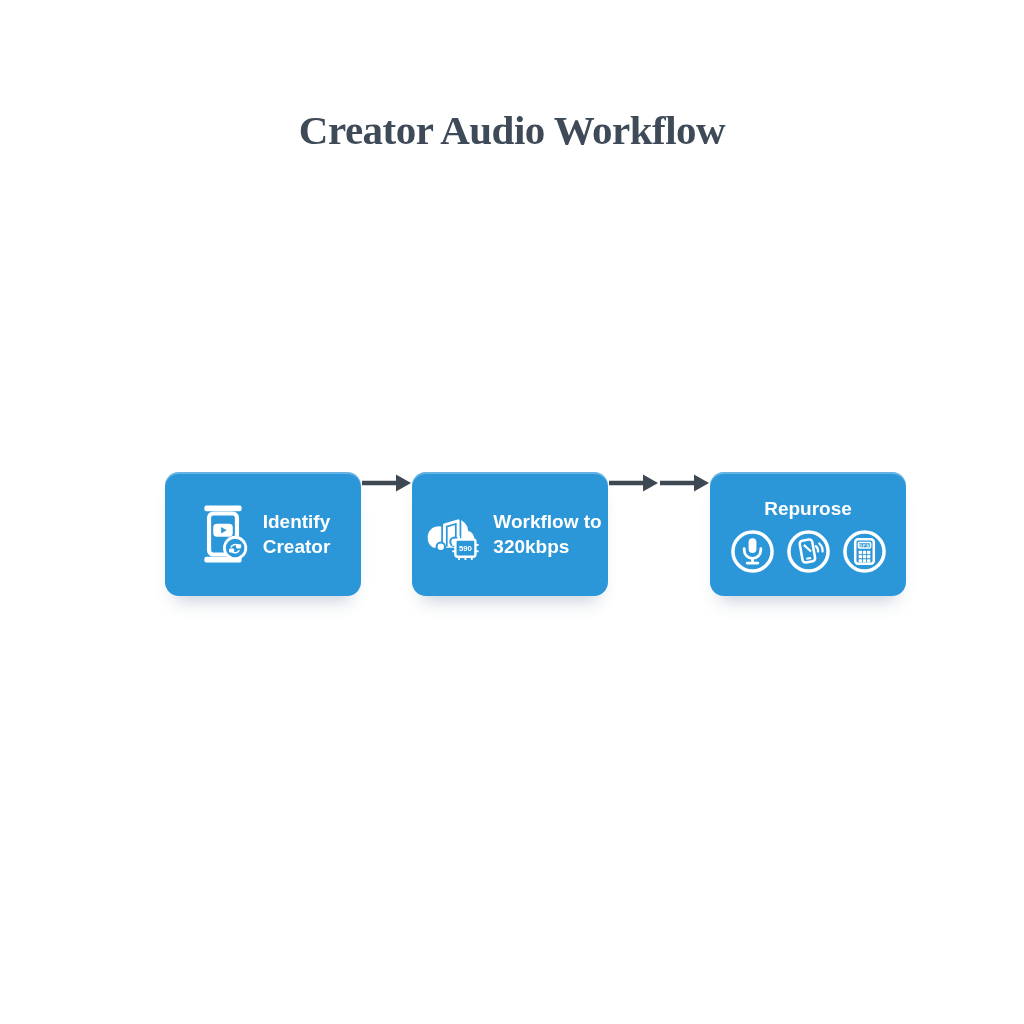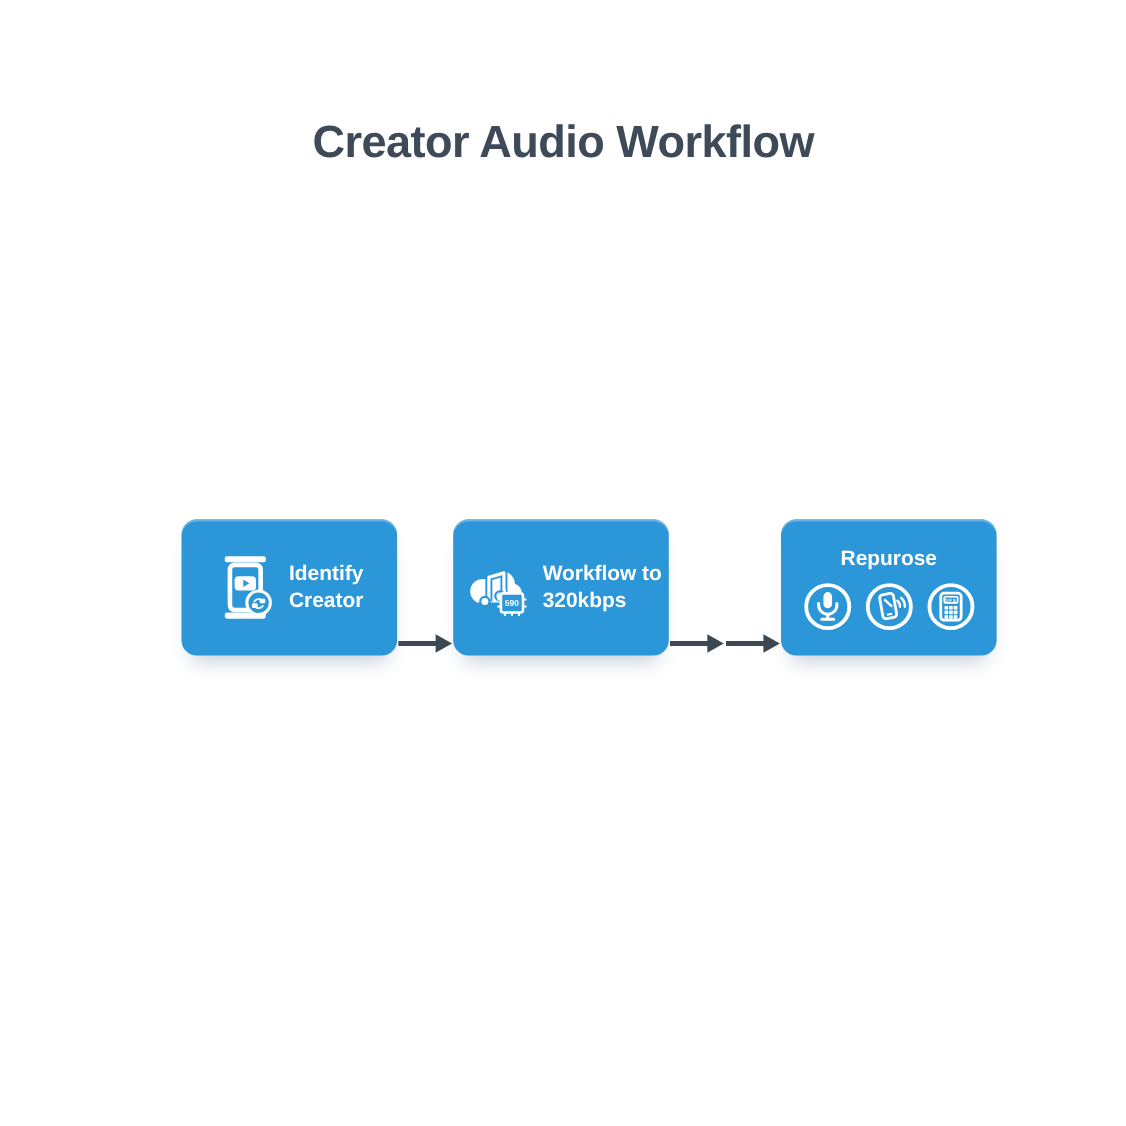--- a/index.html
+++ b/index.html
@@ -18,27 +18,28 @@
   }
   svg{display:block;font-family:"Liberation Sans","DejaVu Sans",sans-serif;}
   .page-title{
     position:absolute;
     top:106px;left:0;width:100%;
     text-align:center;
     font-size:41px;
     font-weight:bold;
     letter-spacing:-0.5px;
     color:var(--title-text);
+    font-family:Liberation Serif, serif;
   }
   .flow-row{
     position:absolute;
     top:472px;left:0;width:100%;
     display:flex;
     justify-content:center;
-    align-items:flex-end;
+    align-items:flex-start;
     padding-left:47px;
   }
   .step-box{
     width:196px;height:124px;
     background:var(--box-bg);
     border-radius:14px;
     box-shadow:0 14px 18px -10px rgba(60,90,130,0.30), inset 0 2px 0 rgba(255,255,255,0.28);
     display:flex;
     align-items:center;
     justify-content:center;

